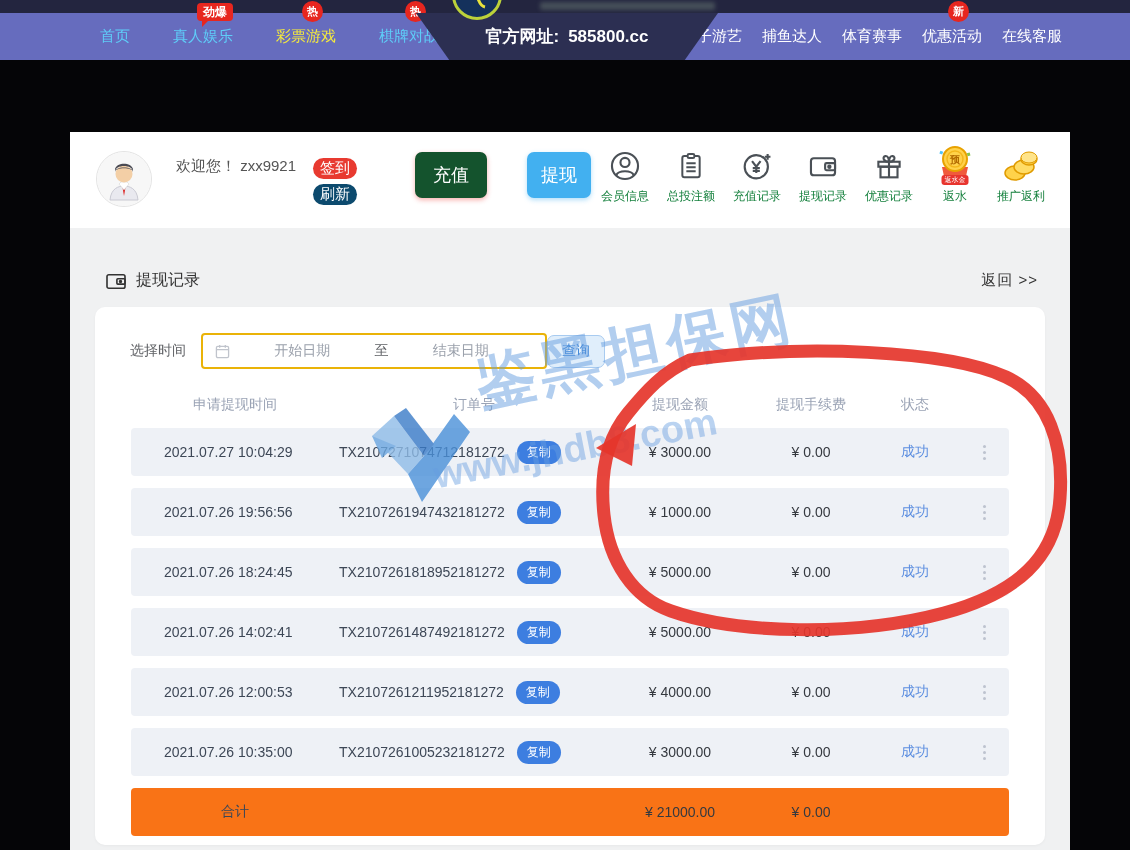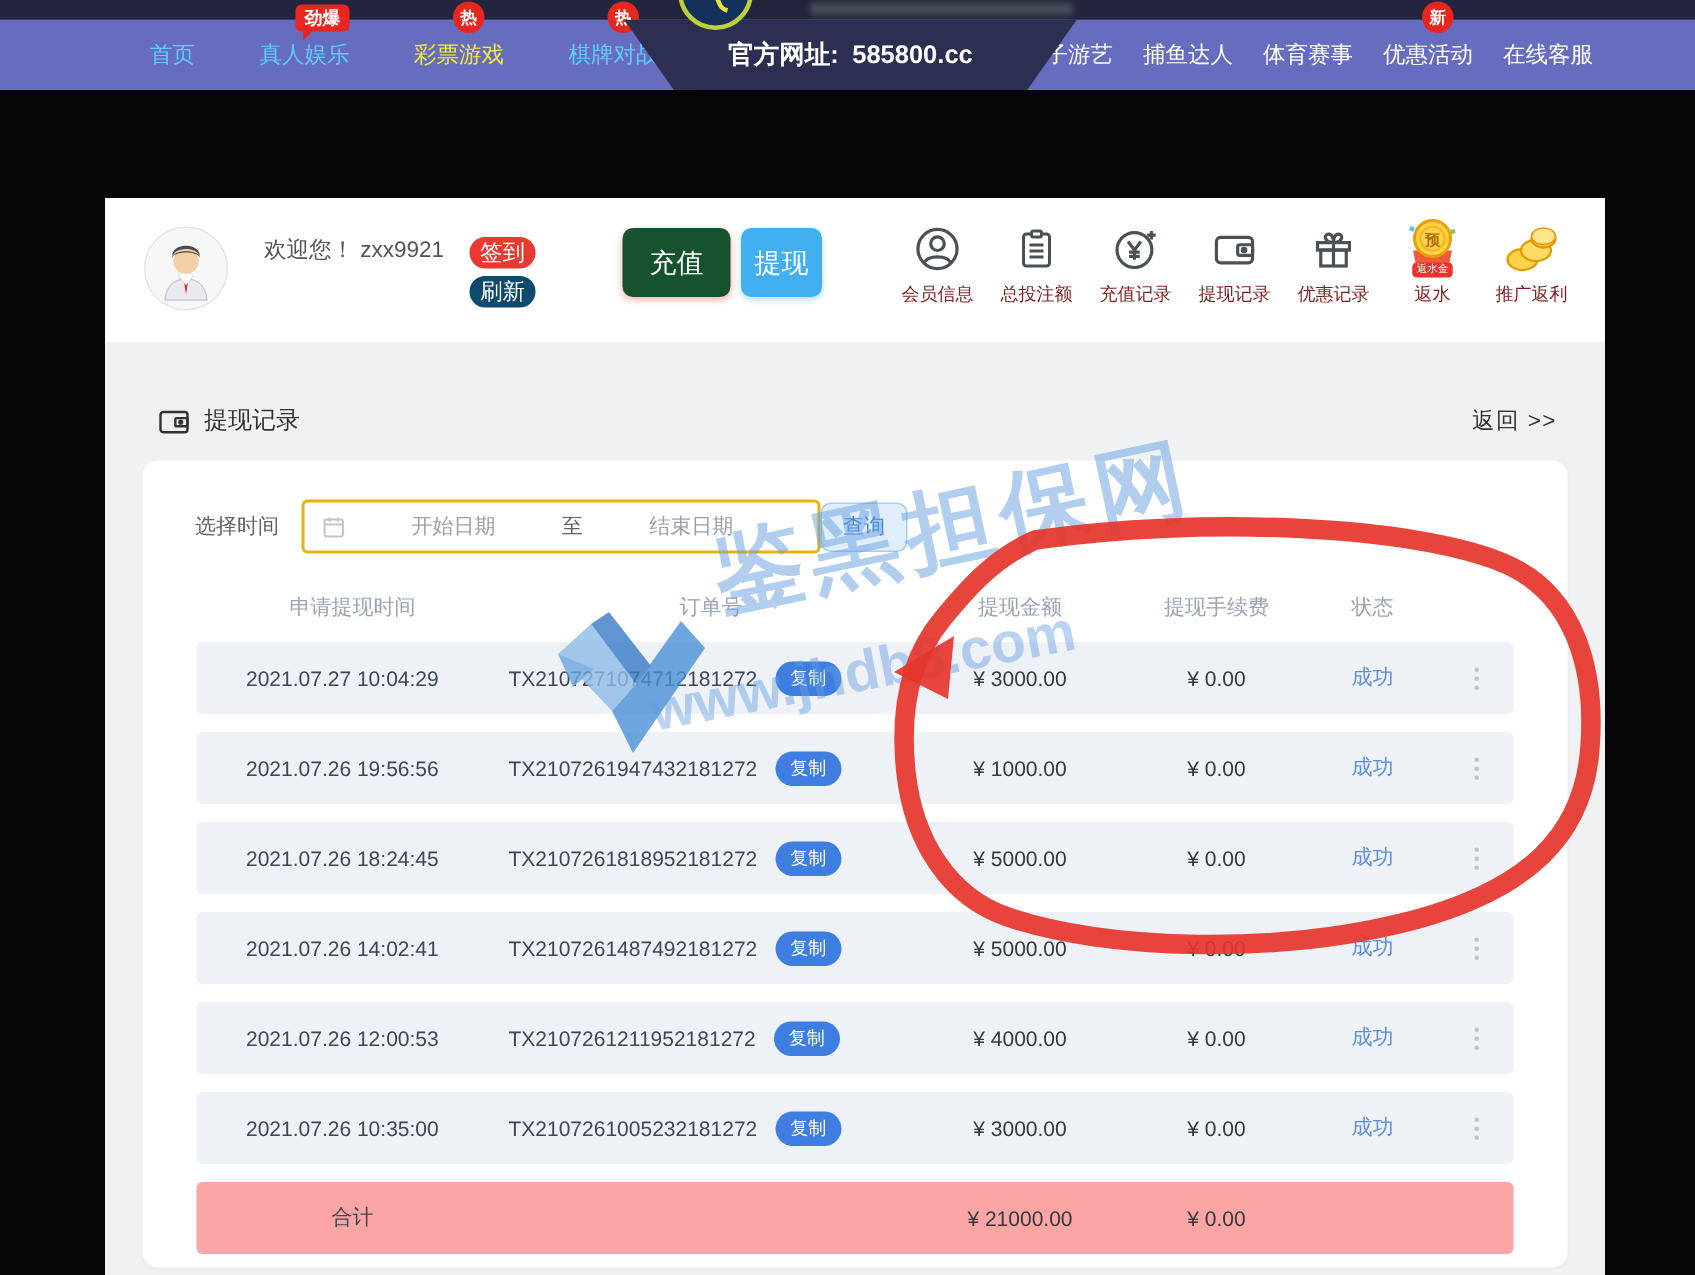--- a/index.html
+++ b/index.html
@@ -41,25 +41,25 @@
 .balance-line { position:absolute; left:106px; top:52px; font-size:15px; color:#555;
   display:flex; align-items:baseline; gap:6px; }
 .balance-amount { font-size:23px; font-weight:bold; font-style:italic; color:#d60f33; letter-spacing:1px; }
 .mini-pill { position:absolute; width:44px; height:21px; border-radius:11px; color:#fff; font-size:15px;
   display:flex; align-items:center; justify-content:center; cursor:pointer; }
 .pill-signin { left:243px; top:26px; background:#e83a30; }
 .pill-refresh { left:243px; top:52px; background:#0c4a6e; }
 .big-btn { position:absolute; top:20px; height:46px; border:none; border-radius:7px; color:#fff;
   font-size:18px; font-family:inherit; cursor:pointer; }
 .btn-deposit { left:345px; width:72px; background:#14532d; box-shadow:0 2px 5px rgba(234,60,53,.4); }
-.btn-withdraw { left:424px; width:54px; background:#42b0f0; box-shadow:0 2px 5px rgba(66,176,240,.4); }
+.btn-withdraw { left:457px; width:64px; background:#42b0f0; box-shadow:0 2px 5px rgba(66,176,240,.4); }
 .icon-row { position:absolute; left:522px; top:13px; display:flex; }
 .icon-item { width:66px; display:flex; flex-direction:column; align-items:center; cursor:pointer; }
 .icon-item .ic { height:38px; display:flex; align-items:flex-end; justify-content:center; }
-.icon-item .lbl { font-size:12px; color:#7f1d1d; margin-top:5px; white-space:nowrap; }
+.icon-item .lbl { font-size:12px; color:#15803d; margin-top:5px; white-space:nowrap; }
 .coin-tag { position:absolute; left:50%; transform:translateX(-50%); bottom:-2px; background:#e8342e;
   color:#fff; font-size:7px; padding:1px 3px; border-radius:3px; white-space:nowrap; line-height:8px; }
 
 
 .gray-body { position:absolute; top:96px; left:0; width:1000px; height:622px; background:#f0f1f2; }
 .section-head { display:flex; align-items:center; padding:42px 32px 0 35px; }
 .section-title { font-size:16px; color:#333; margin-left:9px; }
 .back-link { margin-left:auto; font-size:15px; color:#333; cursor:pointer; letter-spacing:1px; }
 
 .card { margin:16px 25px 0 25px; background:#fff; border-radius:10px; height:538px; overflow:hidden;
@@ -79,21 +79,21 @@
 .thead .hc { text-align:center; }
 .trow { height:48px; background:#eef1f6; border-radius:4px; margin-bottom:12px; font-size:14px; color:#3d4756; }
 .c-time { padding-left:33px; }
 .c-order { display:flex; align-items:center; white-space:nowrap; }
 .c-center { text-align:center; color:#35393f; }
 .c-status { text-align:center; color:#5c8ee0; }
 .c-actions { display:flex; flex-direction:column; align-items:center; gap:3px; cursor:pointer; }
 .c-actions i { width:3px; height:3px; border-radius:50%; background:#bdc3cf; }
 .pill-copy { background:#3d7ee0; color:#fff; font-size:12px; padding:3px 10px; border-radius:12px;
   margin-left:12px; cursor:pointer; }
-.total-row { height:48px; background:#fca5a5; border-radius:4px; font-size:14px; color:#35393f; }
+.total-row { height:48px; background:#f97316; border-radius:4px; font-size:14px; color:#35393f; }
 .total-label { text-align:center; color:#3d4756; }
 
 
 .wm { position:absolute; z-index:40; pointer-events:none; }
 .wm-cn { left:468px; top:346px; font-size:60px; font-weight:bold; letter-spacing:5px;
   color:rgba(101,157,224,.5); transform:rotate(-12deg); transform-origin:left top; white-space:nowrap; }
 .wm-url { left:430px; top:455px; font-size:38px; font-weight:bold;
   color:rgba(101,157,224,.45); transform:rotate(-11deg); transform-origin:left top; white-space:nowrap; }
 .wm-logo { left:366px; top:406px; opacity:.8; }
 

